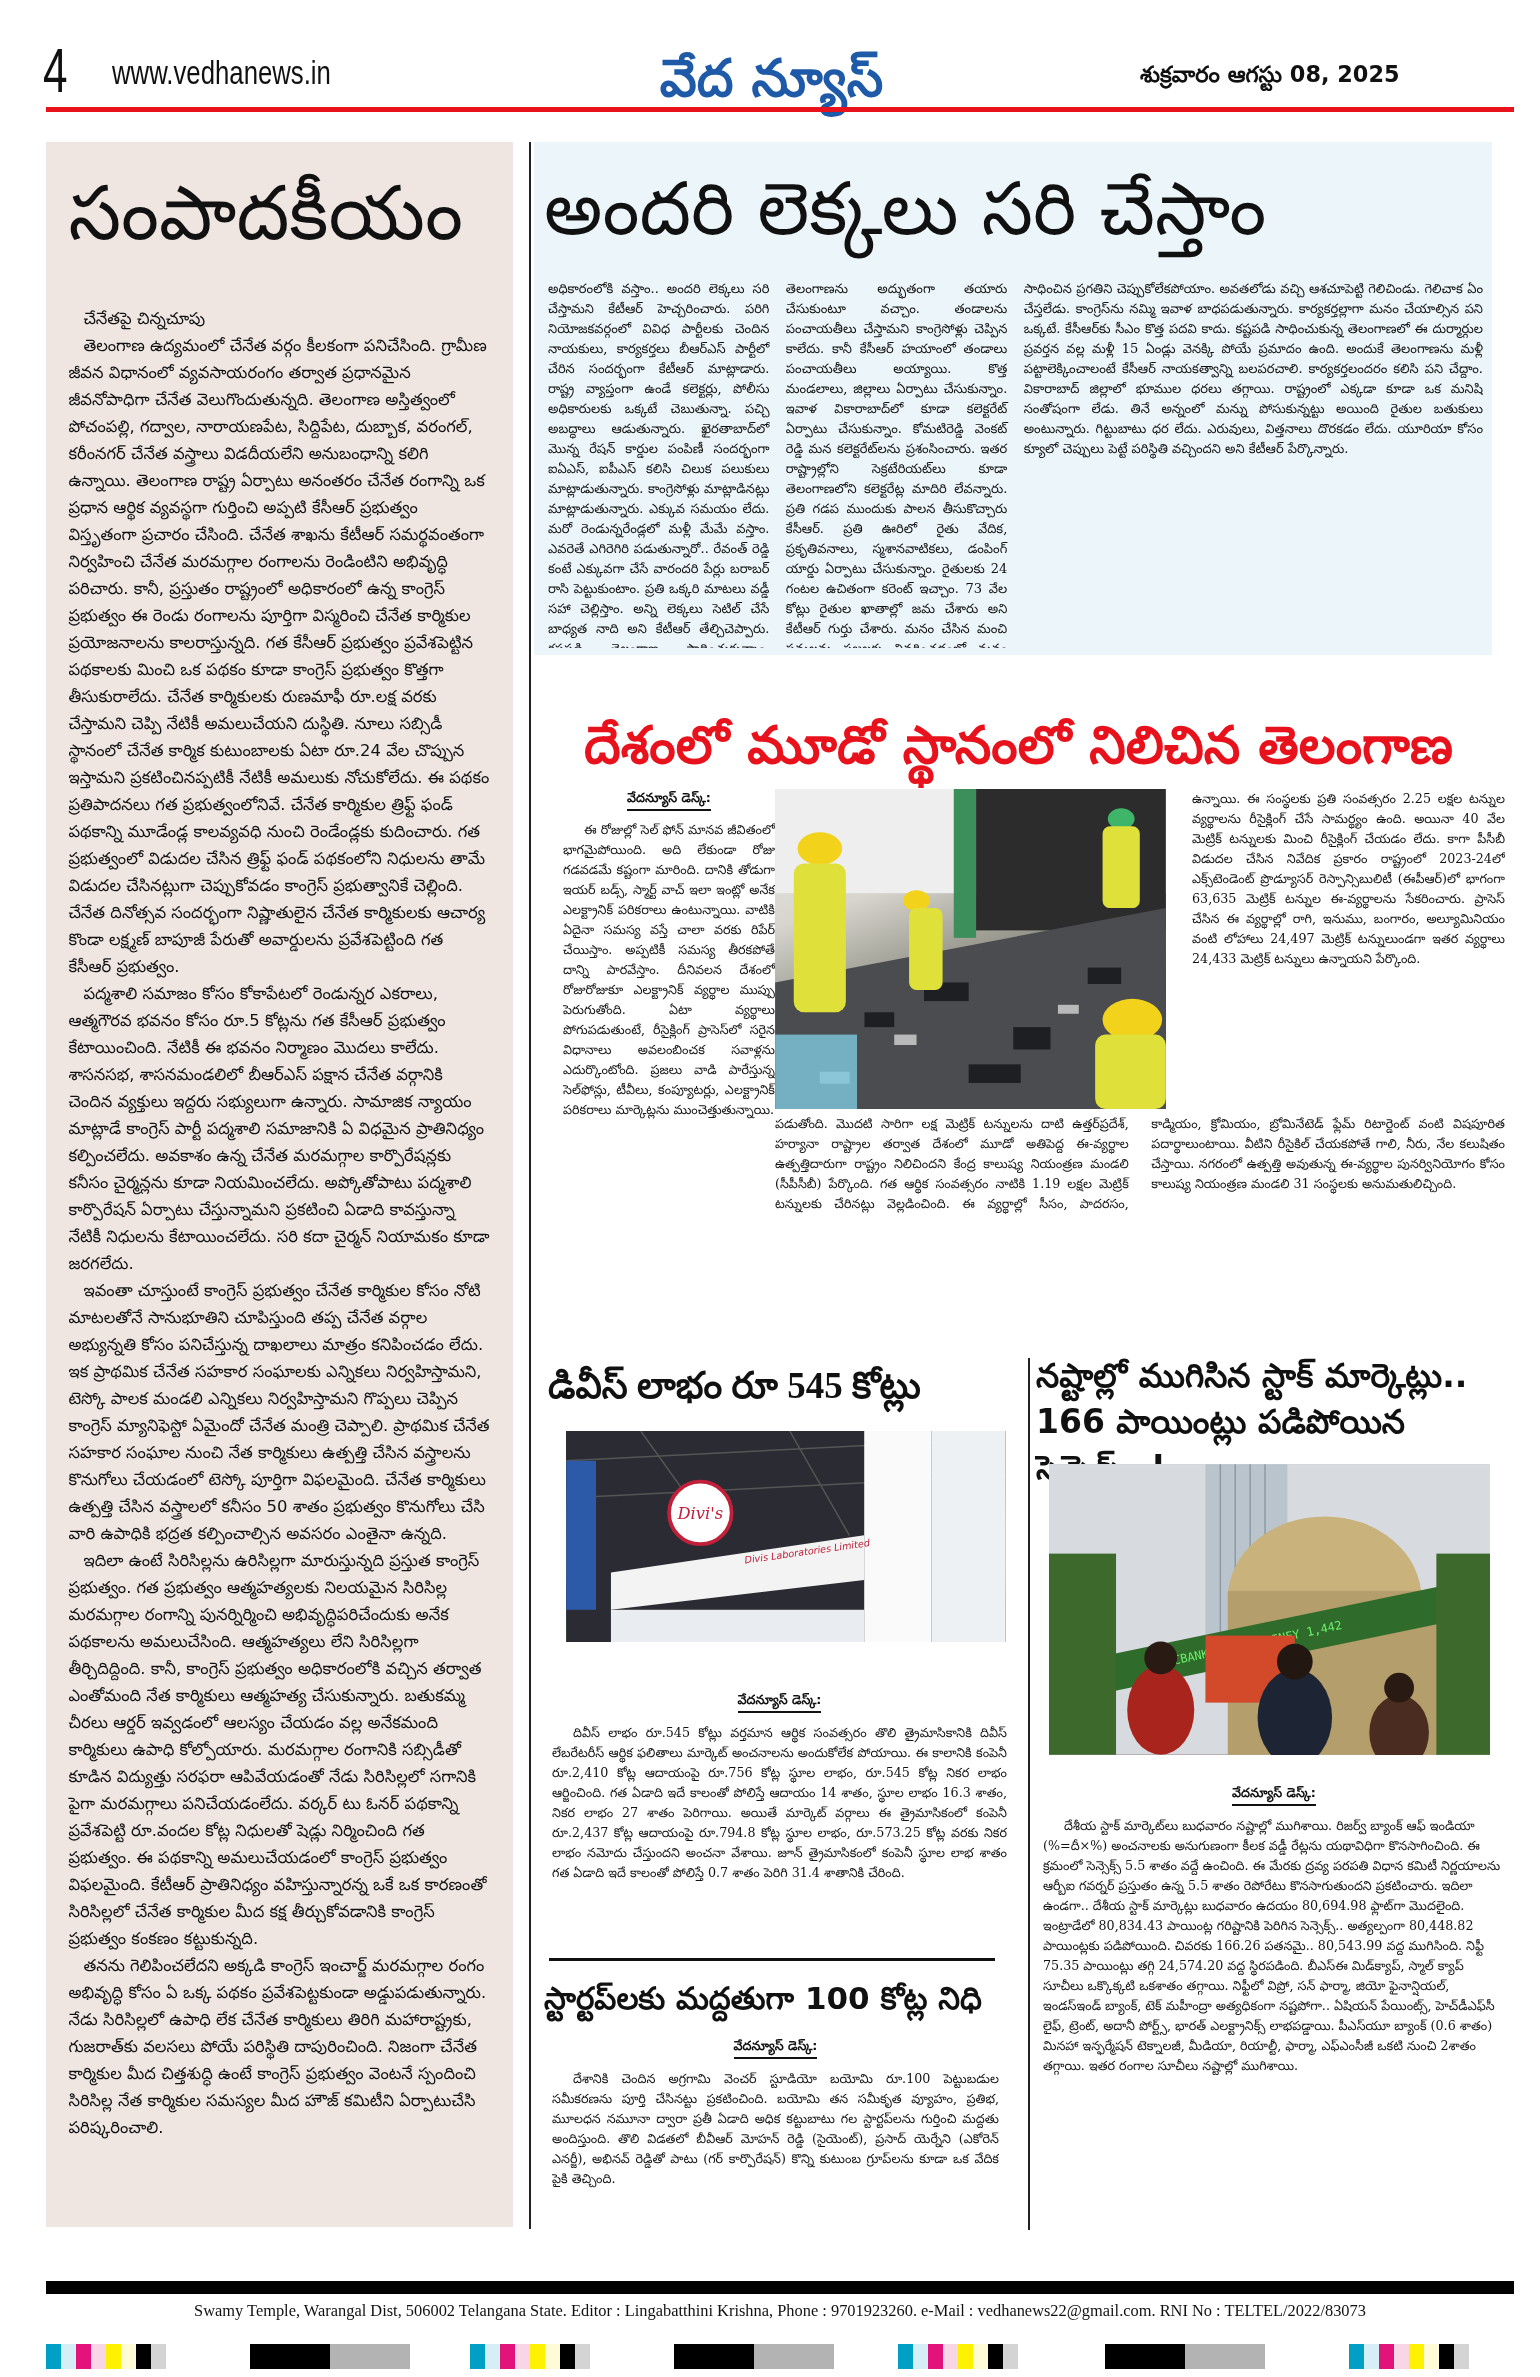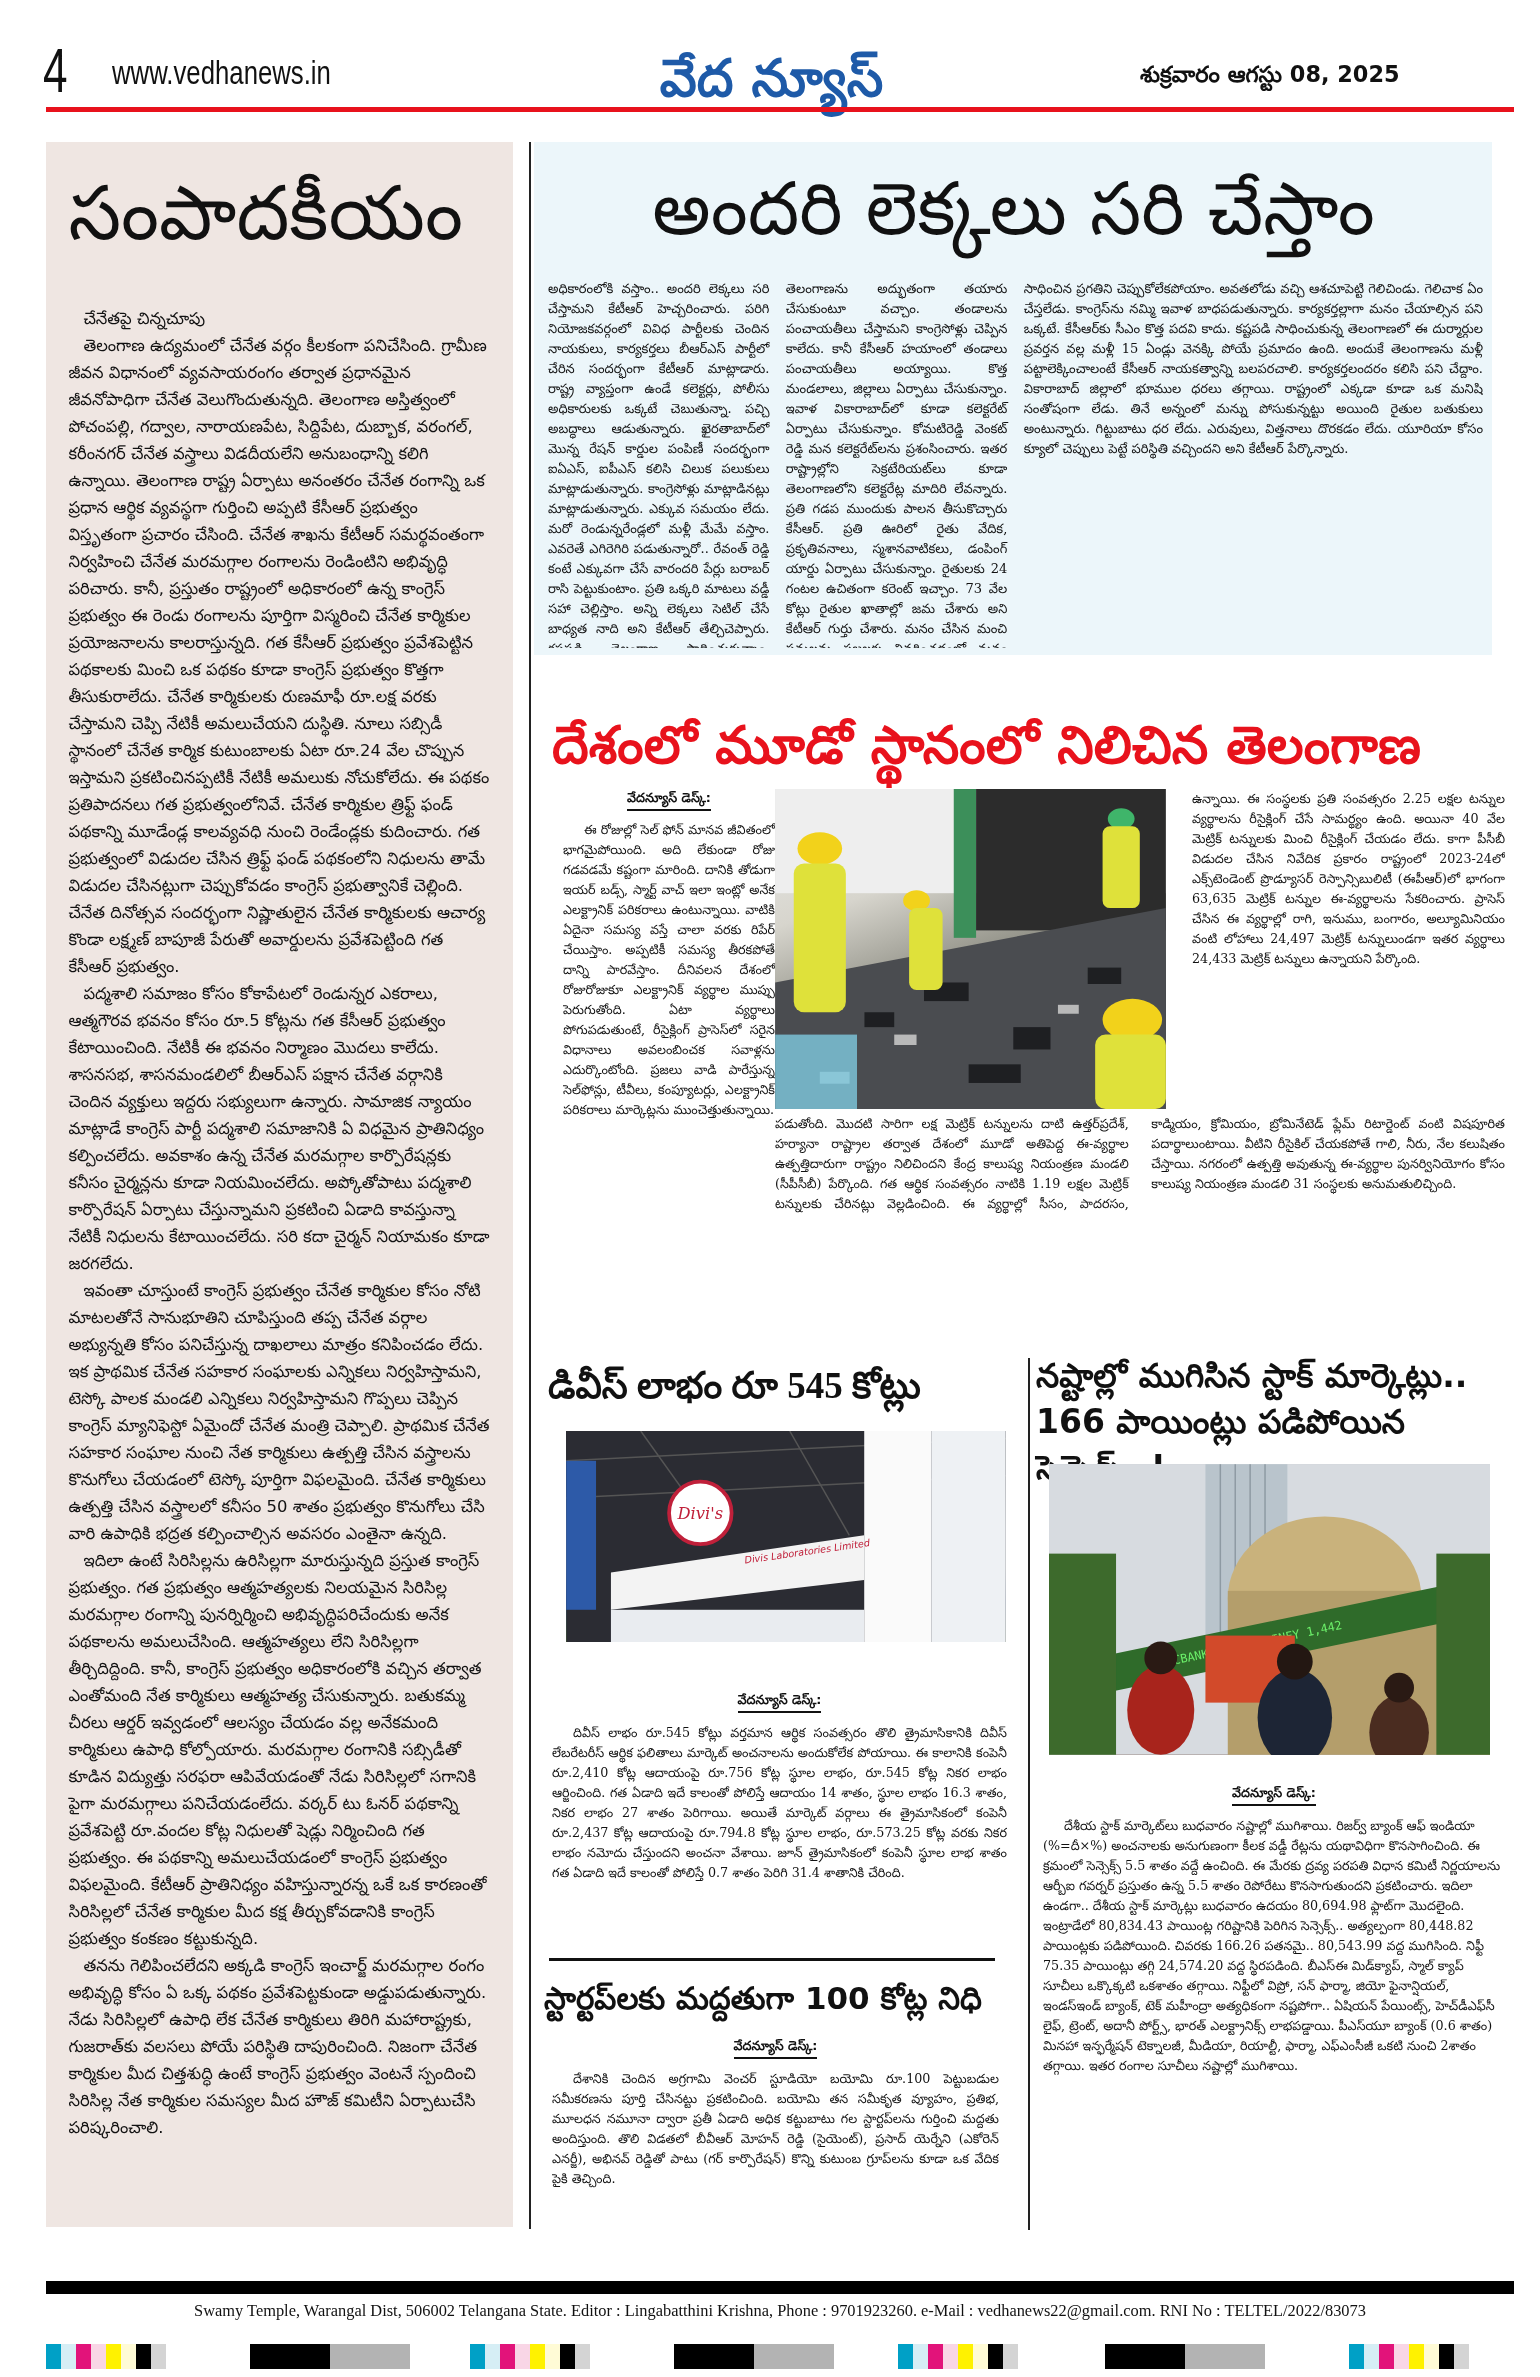--- a/index.html
+++ b/index.html
@@ -13,21 +13,21 @@
   #date{left:1140px;top:61px;font-family:"DejaVu Sans",sans-serif;font-weight:bold;font-size:22.4px}
   #red-rule{left:46px;top:107px;width:1468px;height:4.5px;background:#e8121c}
   
   #editorial{left:46px;top:142px;width:467px;height:2085px;background:#efe6e2;padding:0 22.4px}
   #ed-title{font-family:"DejaVu Sans",sans-serif;font-size:75px;line-height:112px;font-weight:300;margin-top:15px;white-space:nowrap}
   .ed-body{font-family:"DejaVu Sans",sans-serif;font-size:16.4px;line-height:27px;margin-top:36px;text-align:left;}
   .ed-body p{text-indent:15px}
   .vrule{background:#222;width:1.5px}
   
   #main-box{left:534px;top:142px;width:958px;height:513px;background:#ecf6fa}
-  #main-title{left:544px;top:153px;width:939px;font-family:"DejaVu Sans",sans-serif;font-size:73px;line-height:112px;text-align:center;white-space:nowrap}
+  #main-title{left:544px;top:153px;width:939px;font-family:"DejaVu Sans",sans-serif;font-size:73px;line-height:112px;white-space:nowrap}
   .cols4{left:548px;top:279px;width:935px;height:369px;display:grid;grid-template-columns:repeat(4,1fr);column-gap:16.4px;font-family:"DejaVu Serif",serif;font-size:13px;line-height:20px;text-align:justify;overflow:hidden}
   
   #red-title{left:552px;top:708px;width:954px;font-family:"DejaVu Sans",sans-serif;font-weight:bold;color:#e8121c;font-size:52px;line-height:75px;white-space:nowrap}
   .byline{font-family:"DejaVu Sans",sans-serif;font-weight:bold;font-size:12.7px;display:inline-block;border-bottom:2.2px solid #111;padding-bottom:1px}
   .body-s{font-family:"DejaVu Serif",serif;font-size:12.7px;line-height:20px;text-align:justify}
   #ew-left{left:563px;top:790px;width:212px;height:455px;overflow:hidden}
   #ew-img{left:775px;top:789px;width:391px;height:320px;background:linear-gradient(160deg,#ececec 0%,#d7d5cd 30%,#8a8a80 55%,#3d3f44 75%,#6a6d70 100%);overflow:hidden}
   #ew-right{left:1192px;top:789px;width:313px;height:313px;overflow:hidden}
   #ew-bottom{left:775px;top:1114px;width:730px;height:216px;column-count:2;column-gap:22.4px;overflow:hidden}
   
@@ -70,21 +70,21 @@
 <div class="abs vrule" style="left:529px;top:142px;height:2087px"></div>
 
 <div class="abs" id="main-box" style="background: rgb(236, 246, 250);"></div>
 <div class="abs" id="main-title">అందరి లెక్కలు సరి చేస్తాం</div>
 <div class="abs cols4">
   <div>అధికారంలోకి వస్తాం.. అందరి లెక్కలు సరి చేస్తామని కేటీఆర్ హెచ్చరించారు. పరిగి నియోజకవర్గంలో వివిధ పార్టీలకు చెందిన నాయకులు, కార్యకర్తలు బీఆర్ఎస్ పార్టీలో చేరిన సందర్భంగా కేటీఆర్ మాట్లాడారు. రాష్ట్ర వ్యాప్తంగా ఉండే కలెక్టర్లు, పోలీసు అధికారులకు ఒక్కటే చెబుతున్నా. పచ్చి అబద్ధాలు ఆడుతున్నారు. ఖైరతాబాద్‌లో మొన్న రేషన్ కార్డుల పంపిణీ సందర్భంగా ఐఏఎస్, ఐపీఎస్ కలిసి చిలుక పలుకులు మాట్లాడుతున్నారు. కాంగ్రెసోళ్లు మాట్లాడినట్లు మాట్లాడుతున్నారు. ఎక్కువ సమయం లేదు. మరో రెండున్నరేండ్లలో మళ్లీ మేమే వస్తాం. ఎవరెతే ఎగిరెగిరి పడుతున్నారో.. రేవంత్ రెడ్డి కంటే ఎక్కువగా చేసే వారందరి పేర్లు బరాబర్ రాసి పెట్టుకుంటాం. ప్రతి ఒక్కరి మాటలు వడ్డీ సహా చెల్లిస్తాం. అన్ని లెక్కలు సెటిల్ చేసే బాధ్యత నాది అని కేటీఆర్ తేల్చిచెప్పారు. కష్టపడి తెలంగాణ సాధించుకున్నాం. సాధించుకున్న</div>
   <div>తెలంగాణను అద్భుతంగా తయారు చేసుకుంటూ వచ్చాం. తండాలను పంచాయతీలు చేస్తామని కాంగ్రెసోళ్లు చెప్పిన కాలేదు. కానీ కేసీఆర్ హయాంలో తండాలు పంచాయతీలు అయ్యాయి. కొత్త మండలాలు, జిల్లాలు ఏర్పాటు చేసుకున్నాం. ఇవాళ వికారాబాద్‌లో కూడా కలెక్టరేట్ ఏర్పాటు చేసుకున్నాం. కోమటిరెడ్డి వెంకట్ రెడ్డి మన కలెక్టరేట్‌లను ప్రశంసించారు. ఇతర రాష్ట్రాల్లోని సెక్రటేరియట్‌లు కూడా తెలంగాణలోని కలెక్టరేట్ల మాదిరి లేవన్నారు. ప్రతి గడప ముందుకు పాలన తీసుకొచ్చారు కేసీఆర్. ప్రతి ఊరిలో రైతు వేదిక, ప్రకృతివనాలు, స్మశానవాటికలు, డంపింగ్ యార్డు ఏర్పాటు చేసుకున్నాం. రైతులకు 24 గంటల ఉచితంగా కరెంట్ ఇచ్చాం. 73 వేల కోట్లు రైతుల ఖాతాల్లో జమ చేశారు అని కేటీఆర్ గుర్తు చేశారు. మనం చేసిన మంచి పనులను ప్రజలకు వివరించడంలో మనం ఫెయిలయ్యాం. పదేండ్లలో</div>
   <div style="grid-column:span 2">సాధించిన ప్రగతిని చెప్పుకోలేకపోయాం. అవతలోడు వచ్చి ఆశచూపెట్టి గెలిచిండు. గెలిచాక ఏం చేస్తలేడు. కాంగ్రెస్‌ను నమ్మి ఇవాళ బాధపడుతున్నారు. కార్యకర్తల్లాగా మనం చేయాల్సిన పని ఒక్కటే. కేసీఆర్‌కు సీఎం కొత్త పదవి కాదు. కష్టపడి సాధించుకున్న తెలంగాణలో ఈ దుర్మార్గుల ప్రవర్తన వల్ల మళ్లీ 15 ఏండ్లు వెనక్కి పోయే ప్రమాదం ఉంది. అందుకే తెలంగాణను మళ్లీ పట్టాలెక్కించాలంటే కేసీఆర్ నాయకత్వాన్ని బలపరచాలి. కార్యకర్తలందరం కలిసి పని చేద్దాం. వికారాబాద్ జిల్లాలో భూముల ధరలు తగ్గాయి. రాష్ట్రంలో ఎక్కడా కూడా ఒక మనిషి సంతోషంగా లేడు. తినే అన్నంలో మన్ను పోసుకున్నట్టు అయింది రైతుల బతుకులు అంటున్నారు. గిట్టుబాటు ధర లేదు. ఎరువులు, విత్తనాలు దొరకడం లేదు. యూరియా కోసం క్యూలో చెప్పులు పెట్టే పరిస్థితి వచ్చిందని అని కేటీఆర్ పేర్కొన్నారు.</div>
 </div>
 
-<div class="abs" id="red-title" style="color: rgb(232, 18, 28);">దేశంలో మూడో స్థానంలో నిలిచిన తెలంగాణ</div>
+<div class="abs" id="red-title" style="color: rgb(232, 18, 28); margin-left: 32px;">దేశంలో మూడో స్థానంలో నిలిచిన తెలంగాణ</div>
 <div class="abs" id="ew-left">
   <div class="center"><span class="byline">వేదన్యూస్ డెస్క్:</span></div>
   <p class="body-s" style="margin-top:9px;text-indent:21px">ఈ రోజుల్లో సెల్ ఫోన్ మానవ జీవితంలో భాగమైపోయింది. అది లేకుండా రోజు గడవడమే కష్టంగా మారింది. దానికి తోడుగా ఇయర్ బడ్స్, స్మార్ట్ వాచ్ ఇలా ఇంట్లో అనేక ఎలక్ట్రానిక్ పరికరాలు ఉంటున్నాయి. వాటికి ఏదైనా సమస్య వస్తే చాలా వరకు రిపేర్ చేయిస్తాం. అప్పటికీ సమస్య తీరకపోతే దాన్ని పారవేస్తాం. దీనివలన దేశంలో రోజురోజుకూ ఎలక్ట్రానిక్ వ్యర్థాల ముప్పు పెరుగుతోంది. ఏటా వ్యర్థాలు పోగుపడుతుంటే, రీసైక్లింగ్ ప్రాసెస్‌లో సరైన విధానాలు అవలంబించక సవాళ్లను ఎదుర్కొంటోంది. ప్రజలు వాడి పారేస్తున్న సెల్‌ఫోన్లు, టీవీలు, కంప్యూటర్లు, ఎలక్ట్రానిక్ పరికరాలు మార్కెట్లను ముంచెత్తుతున్నాయి.</p>
 </div>
 <div class="abs" id="ew-img">
   <svg width="391" height="320" viewBox="0 0 525 430">
     <rect x="0" y="0" width="525" height="140" fill="#eeeeee"></rect>
     <rect x="240" y="0" width="30" height="200" fill="#3c8f5a"></rect>
     <rect x="270" y="0" width="255" height="190" fill="#2c2c2c"></rect>
     <polygon points="0,260 525,160 525,430 0,430" fill="#4a4c50"></polygon>

